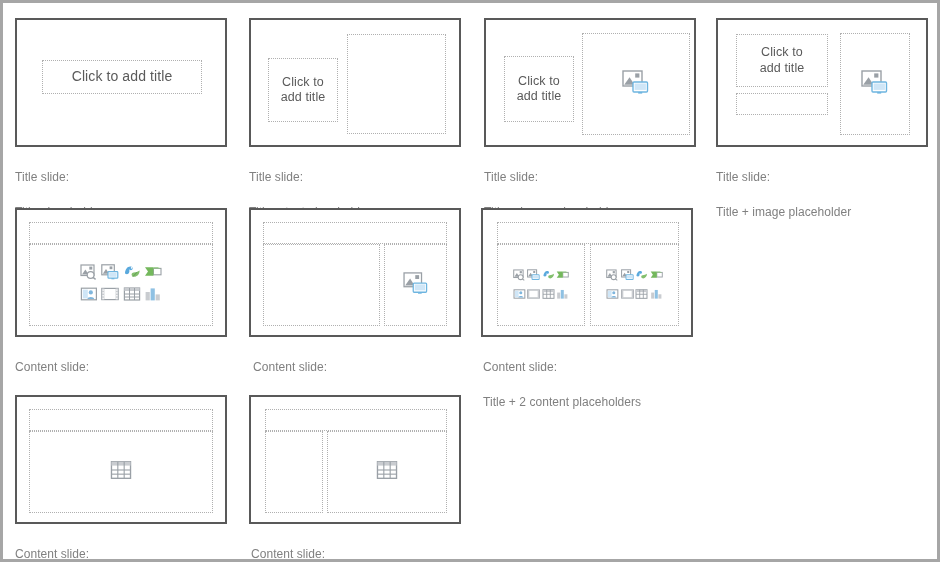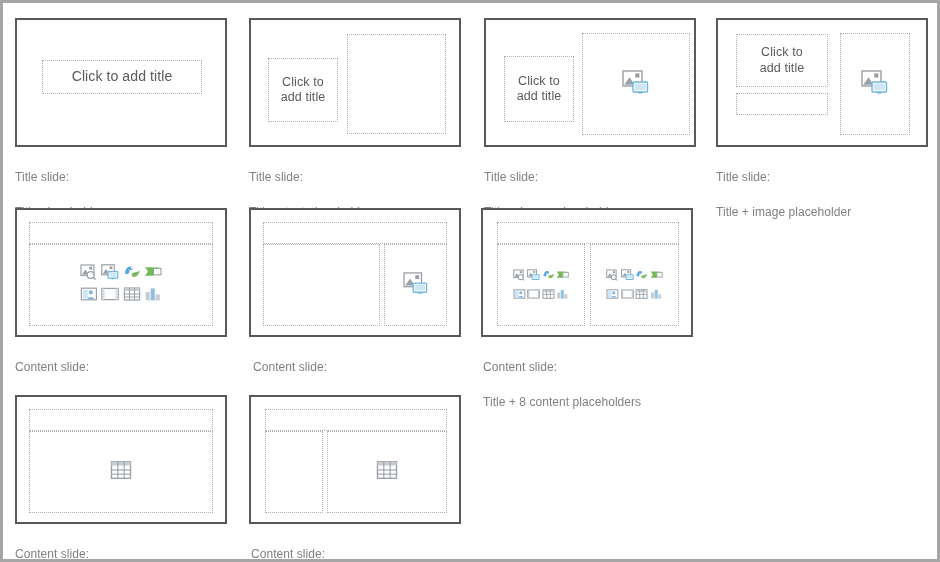--- a/index.html
+++ b/index.html
@@ -382,21 +382,21 @@
               <rect x="1.6" y="6" width="4.2" height="8.4" fill="#c9ccd0"></rect>
               <rect x="6.6" y="2.4" width="4.2" height="12" fill="#8fc1e3"></rect>
               <rect x="11.6" y="8.4" width="4.2" height="6" fill="#c9ccd0"></rect>
             </svg>
           </span>
         </span>
       </div>
     </div>
     <div class="caption" style="left:2px;top:134px;width:236px;">
       <div>Content slide:</div>
-      <div>Title + 8 content placeholders</div>
+      <div>Title + 2 content placeholders</div>
     </div>
   </div>
 
   <div class="layout-item" style="left:12px;top:392px;">
     <div class="slide" style="width:212px;height:129px;">
       <div class="ph" style="left:12px;top:12px;width:184px;height:22px;"></div>
       <div class="ph" style="left:12px;top:34px;width:184px;height:82px;">
         <span class="icon">
           <svg width="22" height="20" viewBox="0 0 18 16">
             <rect x="1.2" y="1.2" width="15.6" height="13.6" fill="#ffffff" stroke="#9aa0a6" stroke-width="1.1"></rect>

